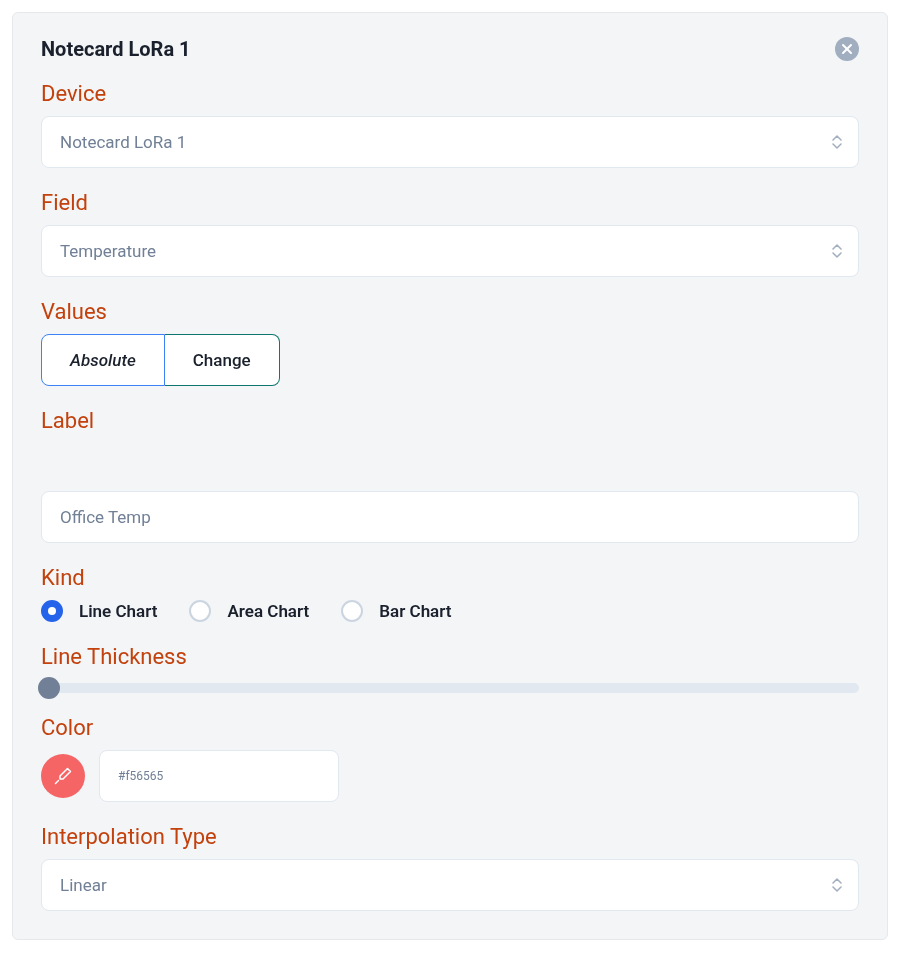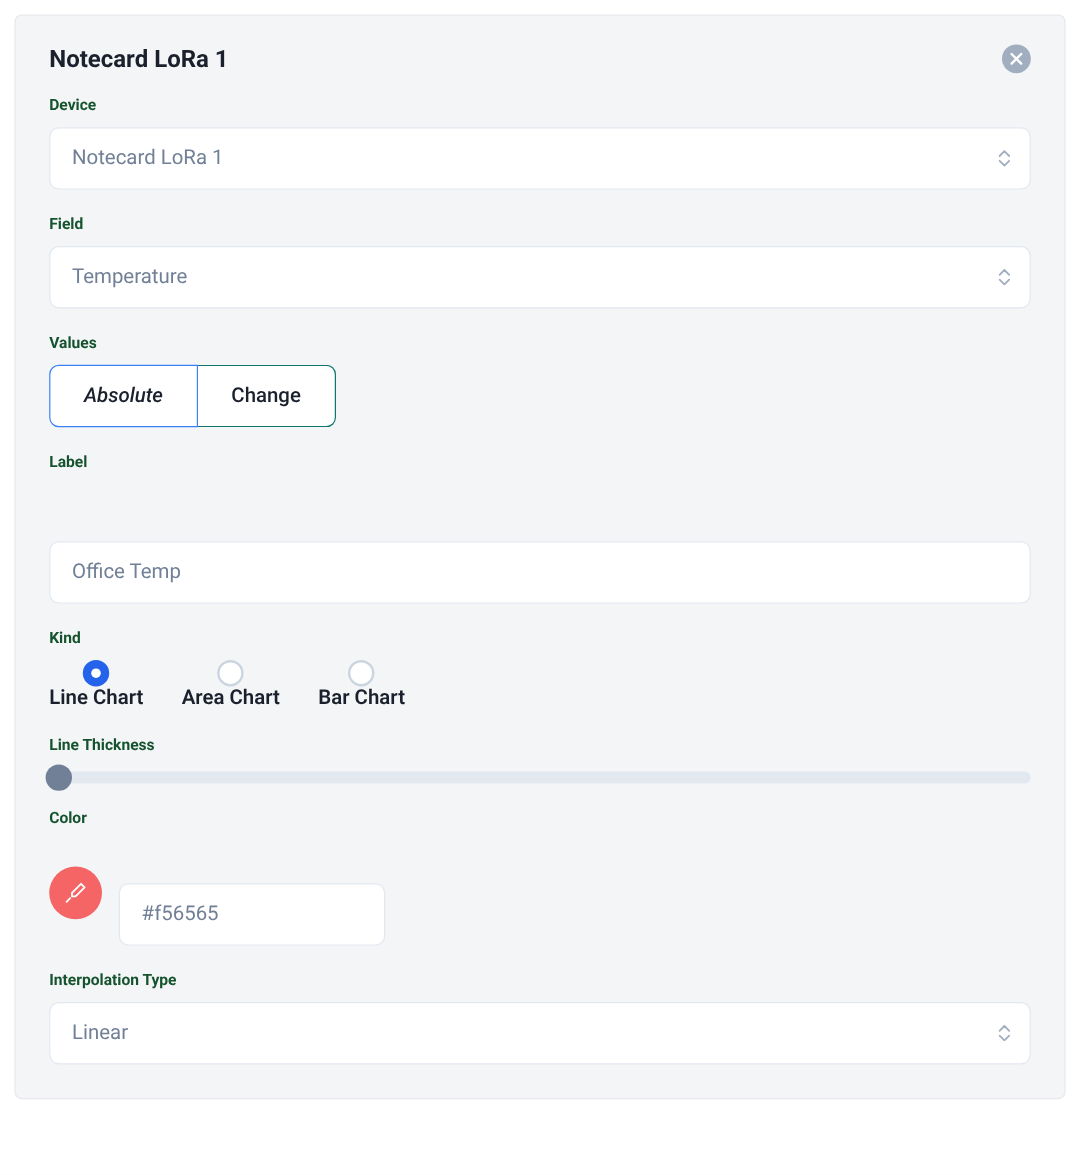--- a/index.html
+++ b/index.html
@@ -33,23 +33,23 @@
       background: #a0aec0;
       display: flex;
       align-items: center;
       justify-content: center;
       cursor: pointer;
     }
     .close-btn svg { width: 12px; height: 12px; }
     .field-group { margin-bottom: 22px; }
     .field-group:last-child { margin-bottom: 0; }
     .field-label {
-      font-size: 13px;
-      font-weight: 700;
-      color: #14532d;
+      font-size: 22px;
+      font-weight: 400;
+      color: #c2410c;
       margin-bottom: 10px;
       display: block;
     }
     .select-box {
       position: relative;
       background: #fff;
       border: 1px solid #e2e8f0;
       border-radius: 8px;
       height: 52px;
       display: flex;
@@ -107,23 +107,22 @@
       margin-top: 48px;
     }
     .radio-row {
       display: flex;
       gap: 32px;
       align-items: center;
     }
     .radio-item {
       display: flex;
       align-items: center;
-      gap: 0;
-      cursor: pointer;
-      flex-direction: column;
+      gap: 16px;
+      cursor: pointer;
     }
     .radio-circle {
       width: 22px;
       height: 22px;
       border-radius: 50%;
       border: 2px solid #cbd5e0;
       background: #fff;
       position: relative;
       flex-shrink: 0;
     }
@@ -179,25 +178,24 @@
       justify-content: center;
       cursor: pointer;
     }
     .color-swatch svg { width: 18px; height: 18px; }
     .color-input {
       background: #fff;
       border: 1px solid #e2e8f0;
       border-radius: 8px;
       height: 52px;
       padding: 0 18px;
-      font-size: 17px;
+      font-size: 12px;
       color: #718096;
       font-family: inherit;
-      width: 222px;
-      margin-top: 36px;
+      width: 240px;
     }
   </style>
 </head>
 <body>
 
 <div class="panel">
   <div class="panel-header">
     <div class="panel-title">Notecard LoRa 1</div>
     <div class="close-btn">
       <svg viewBox="0 0 12 12" fill="none" stroke="#fff" stroke-width="2" stroke-linecap="round">

